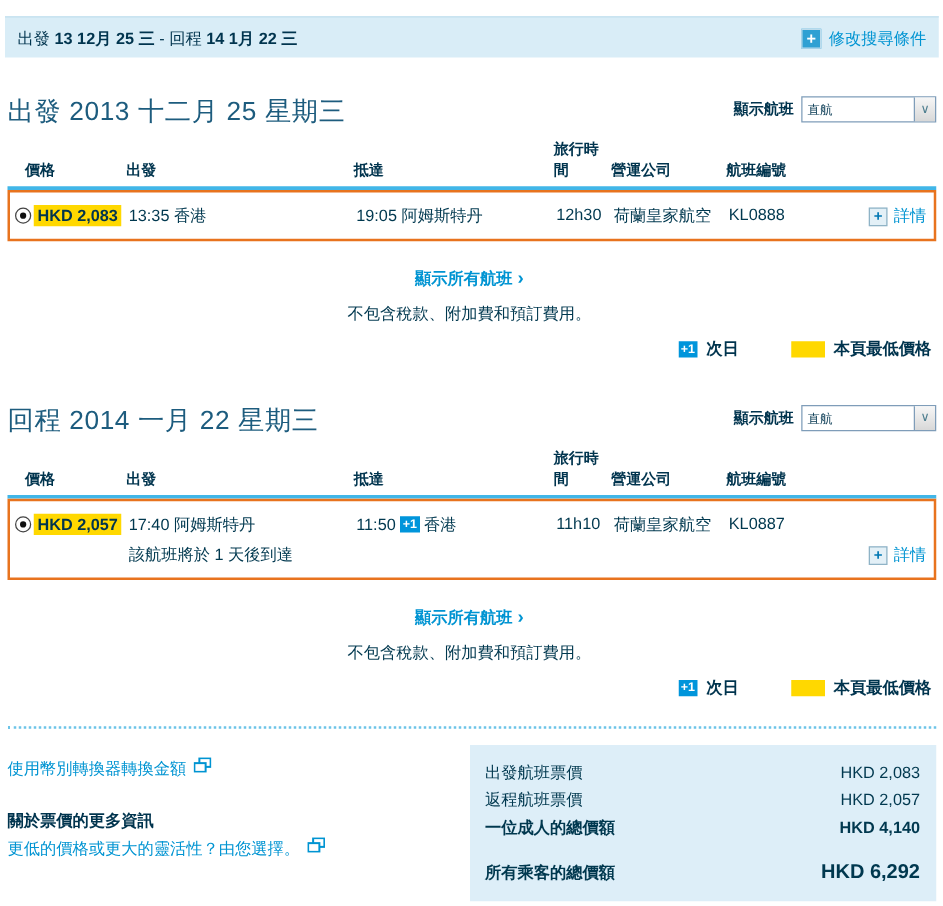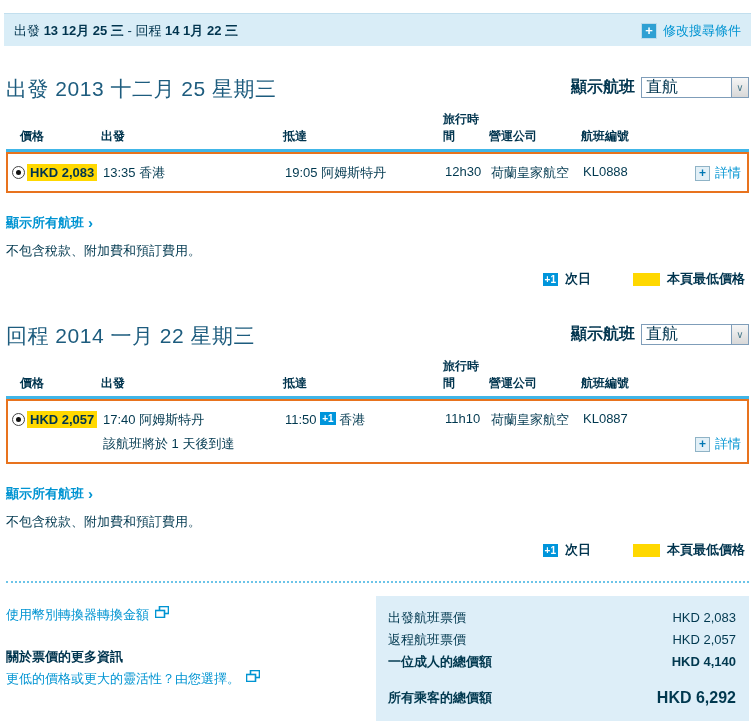--- a/index.html
+++ b/index.html
@@ -30,26 +30,26 @@
     text-align:center; display:inline-block;
   }
   .link { color:#0094d2; text-decoration:none; cursor:pointer; }
 
   
   .section { margin-top:29px; padding:0 2px; }
   .section-head { display:flex; justify-content:space-between; align-items:flex-start; }
   .section-title { font-size:21px; font-weight:normal; color:#1d5c7e; letter-spacing:0.5px; }
   .section-title .tnum { font-weight:normal; }
   .filter { display:flex; align-items:center; gap:6px; margin-top:2px; }
-  .filter-label { font-weight:bold; color:#00344e; font-size:16px; }
+  .filter-label { font-weight:bold; color:#00344e; font-size:12px; }
   .fake-select {
     width:108px; height:21px; border:1px solid #7f9db9; background:#fff;
     display:flex; align-items:center; cursor:pointer;
   }
-  .fake-select .sel-value { flex:1; font-size:16px; padding:0 4px; color:#00344e; }
+  .fake-select .sel-value { flex:1; font-size:10px; padding:0 4px; color:#00344e; }
   .fake-select .sel-btn {
     width:17px; height:100%; border-left:1px solid #7f9db9;
     background:linear-gradient(#f6f6f6,#d8d8d8); color:#4c7d8e;
     font-size:10px; text-align:center; line-height:19px;
   }
 
   
   .thead {
     display:flex; align-items:flex-end; margin-top:8px;
     border-bottom:3px solid #41b6e8; padding-bottom:4px;
@@ -84,21 +84,21 @@
   .details-link { display:inline-flex; align-items:center; gap:5px; white-space:nowrap; }
   .plus-sq {
     width:15px; height:15px; background:#e3f0f7; border:1px solid #8fb3c6;
     color:#0077b3; font-weight:bold; font-size:12px; line-height:13px;
     text-align:center; display:inline-block; flex:none;
   }
   .row2 .c-details { align-self:stretch; display:flex; align-items:flex-end; justify-content:flex-end; }
   .row2 { min-height:63px; }
 
   
-  .legend { text-align:left; margin-top:21px; padding-right:4px; }
+  .legend { text-align:center; margin-top:21px; padding-right:4px; }
   .show-all { font-weight:bold; display:inline-flex; align-items:center; gap:4px; }
   .show-all .chev { font-size:15px; line-height:12px; }
   .tax-note { margin-top:10px; color:#00384f; }
   .legend-keys { margin-top:10px; display:flex; justify-content:flex-end; align-items:center; gap:42px; }
   .key { display:flex; align-items:center; gap:7px; font-weight:bold; color:#00344e; }
   .swatch { width:27px; height:13px; background:#ffd800; display:inline-block; }
 
   
   .divider { border-top:2px dotted #6cc4e8; margin:22px 2px 0 2px; }
   .footer { display:flex; margin-top:13px; padding:0 2px; }

